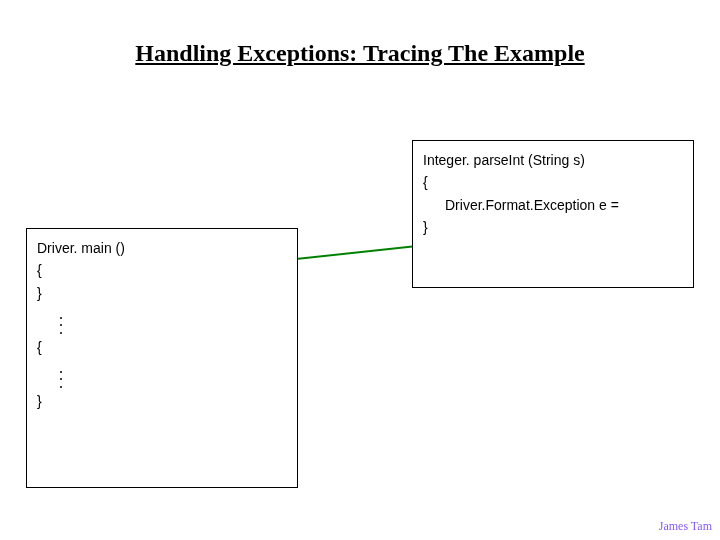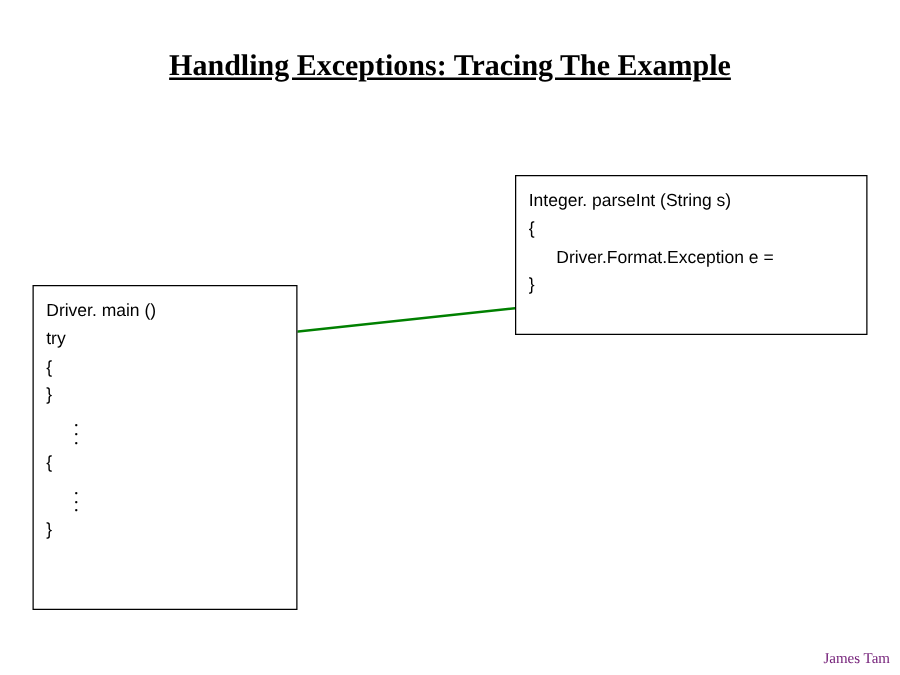--- a/index.html
+++ b/index.html
@@ -28,50 +28,50 @@
     position: absolute;
     border: 1.5px solid #000;
     background: #fff;
     padding: 8px 10px;
     font-size: 14px;
     line-height: 1.6;
   }
   .left-box {
     left: 26px;
     top: 228px;
-    width: 212px;
+    width: 272px;
     height: 260px;
     z-index: 2;
   }
   .right-box {
     left: 412px;
     top: 140px;
     width: 282px;
-    height: 128px;
+    height: 148px;
     z-index: 2;
   }
   .code-line { white-space: pre; }
   .indent1 { padding-left: 22px; }
   .indent2 { padding-left: 42px; }
   .colon-dots {
     font-family: "Times New Roman", serif;
     font-size: 16px;
     padding-left: 22px;
     letter-spacing: 0;
     line-height: 0.45;
     margin: 6px 0 4px 0;
   }
   .colon-dots span { display:block; }
   .footer {
     position: absolute;
     right: 8px;
     bottom: 6px;
     font-family: "Times New Roman", serif;
     font-size: 12px;
-    color: #701a75;
+    color: #8b5cf6;
   }
   svg.arrow {
     position: absolute;
     left: 0; top: 0;
     width: 720px; height: 540px;
     pointer-events: none;
     z-index: 1;
   }
 </style>
 </head>
@@ -90,21 +90,20 @@
 
 <div class="box right-box">
   <div class="code-line">Integer. parseInt (String s)</div>
   <div class="code-line">{</div>
   <div class="code-line indent1">Driver.Format.Exception e =</div>
   <div class="code-line">}</div>
 </div>
 
 <div class="box left-box">
   <div class="code-line">Driver. main ()</div>
-  <div class="code-line">try</div>
   <div class="code-line">{</div>
   <div class="code-line">}</div>
   <div class="colon-dots">
       <span>.</span>
       <span>.</span>
       <span>.</span>
     </div>
   <div class="code-line">{</div>
   <div class="colon-dots">
       <span>.</span>

